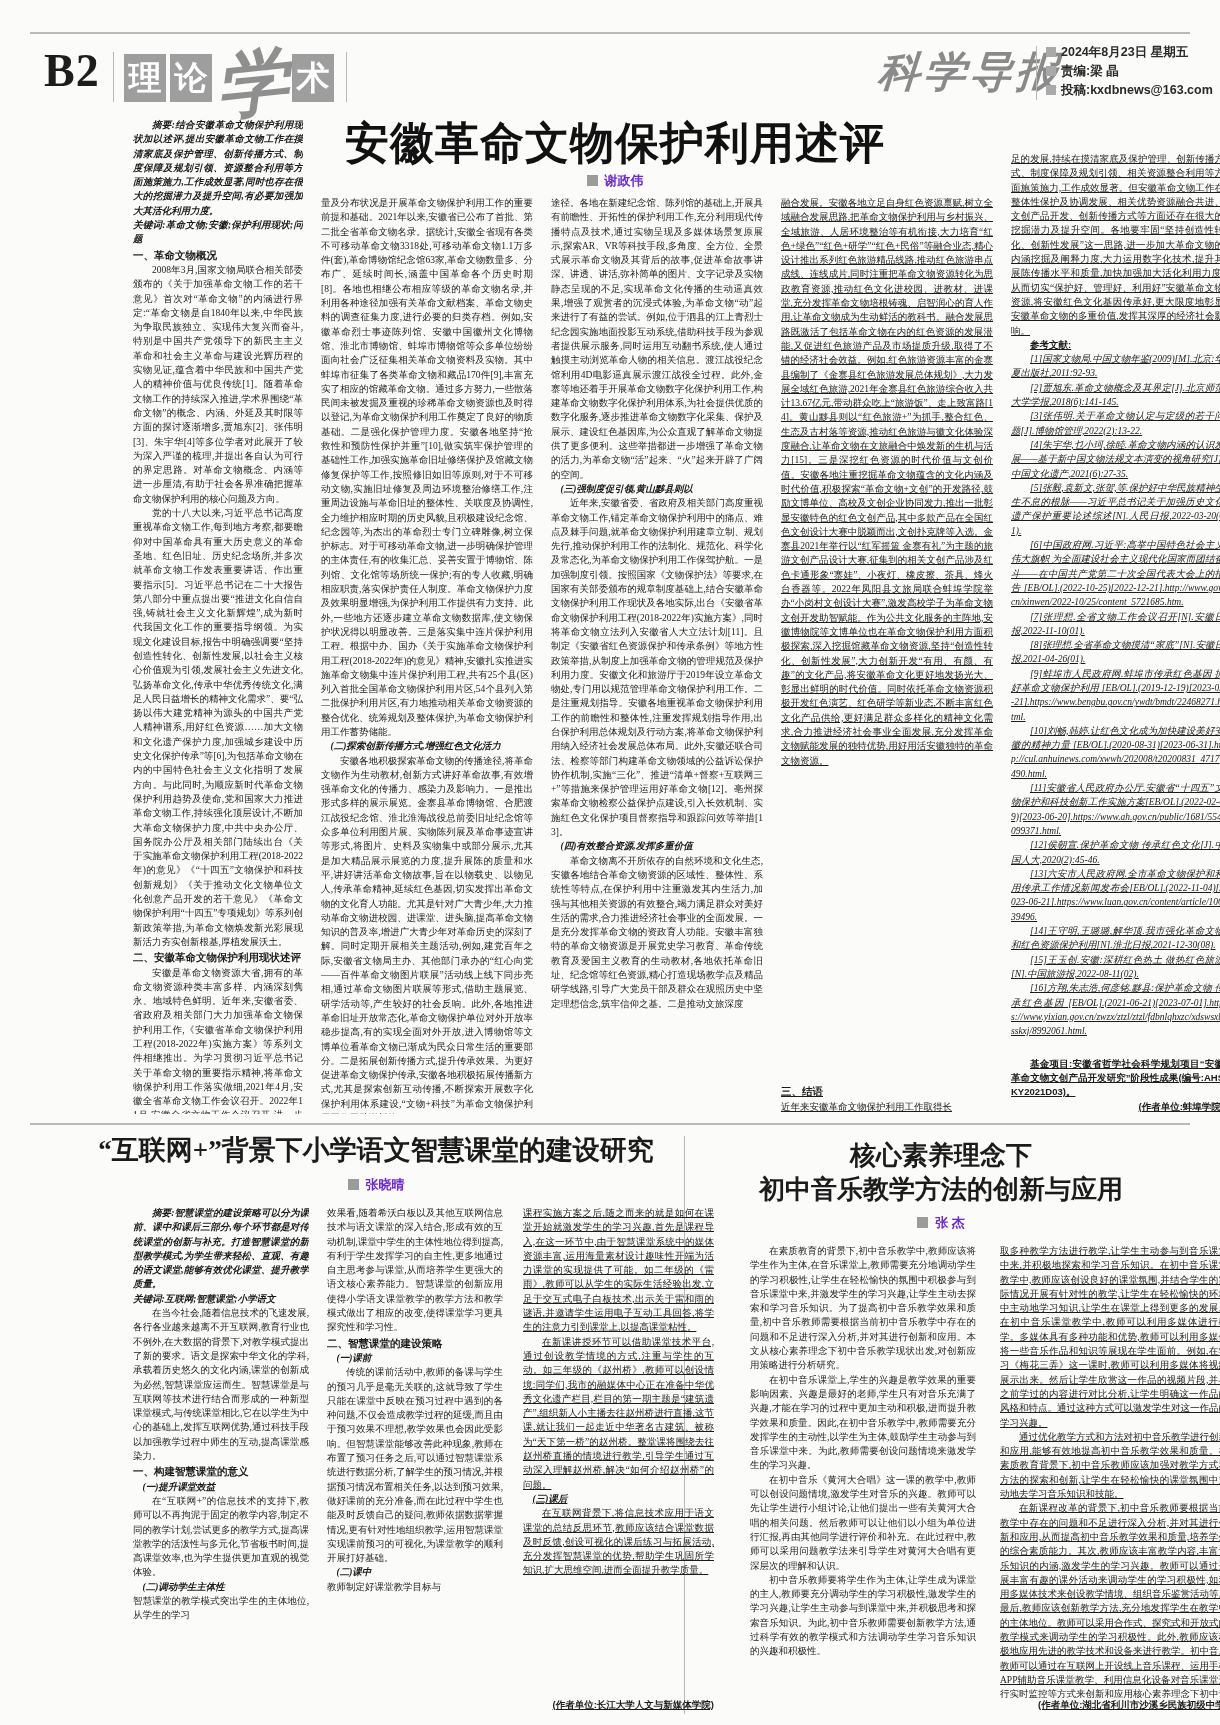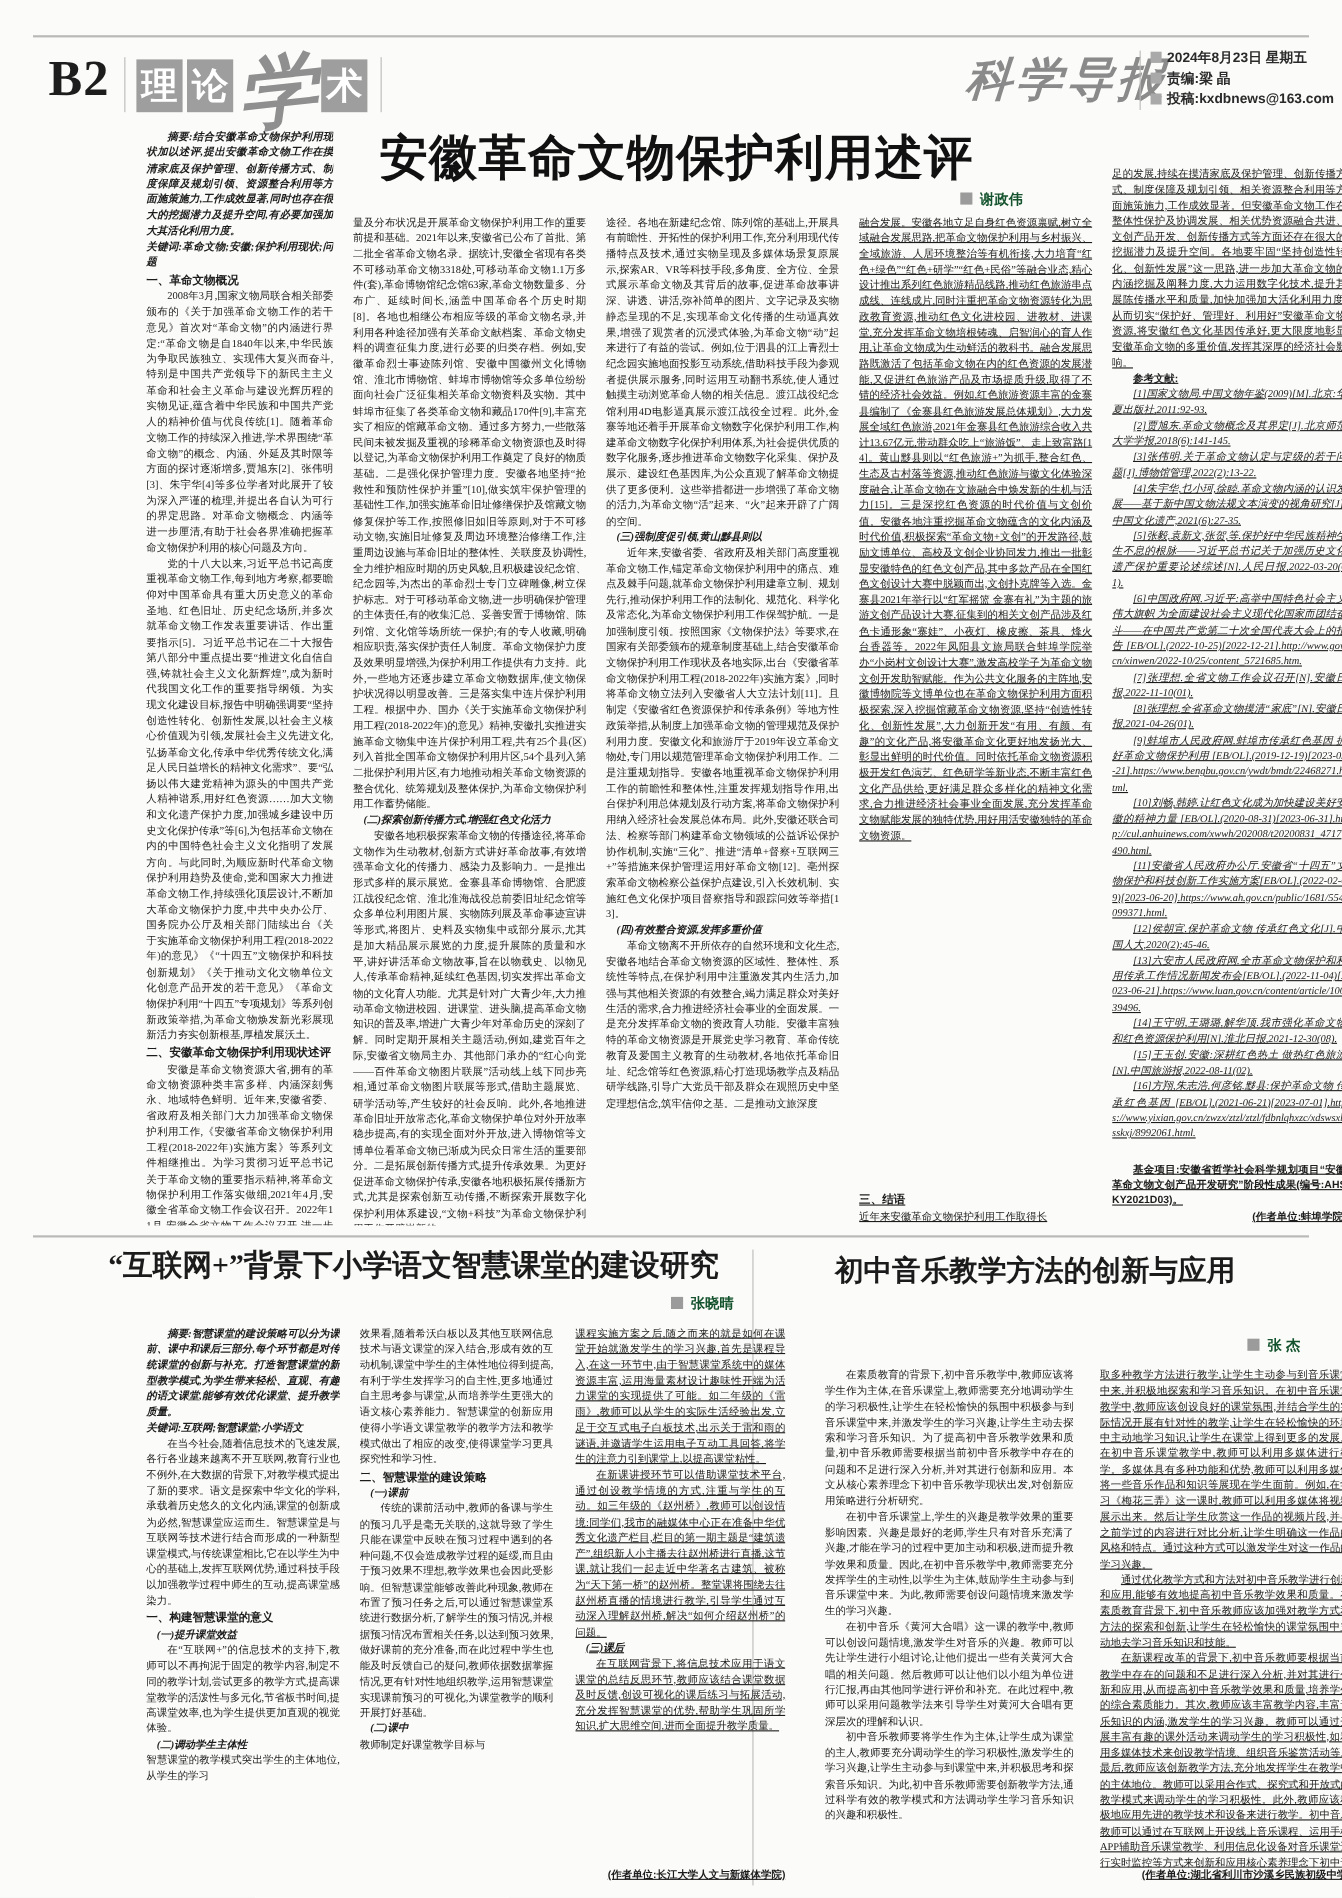--- a/index.html
+++ b/index.html
@@ -16,21 +16,21 @@
     transform:rotate(-6deg);font-family:"Liberation Serif","DejaVu Serif",serif;}
   .masthead{position:absolute;left:878px;top:44px;font-size:42px;font-weight:bold;font-style:italic;color:#8a8a8a;
     letter-spacing:4px;transform:skewX(-4deg);}
   .hinfo{position:absolute;left:1046px;top:44px;width:170px;font-family:"Liberation Sans","DejaVu Sans",sans-serif;
     font-size:12.5px;font-weight:bold;color:#2a2a2a;}
   .hinfo-row{height:19px;white-space:nowrap;}
   .sq{display:inline-block;width:10px;height:10px;background:#a9a9a9;margin-right:5px;vertical-align:-1px;}
   
   .m-title{position:absolute;left:300px;top:114px;width:630px;text-align:center;font-size:44px;font-weight:bold;
     color:#111;font-family:"Liberation Sans","DejaVu Sans",sans-serif;letter-spacing:1px;white-space:nowrap;}
-  .byline{position:absolute;text-align:right;font-size:13px;font-weight:bold;color:#14532d;
+  .byline{position:absolute;text-align:center;font-size:13px;font-weight:bold;color:#6d28d9;
     font-family:"Liberation Sans","DejaVu Sans",sans-serif;}
   .bsq{display:inline-block;width:11px;height:11px;background:#9b9b9b;margin-right:7px;vertical-align:-1px;}
   .l-title{position:absolute;left:85px;top:1132px;width:582px;text-align:center;font-size:27px;font-weight:bold;
     font-family:Liberation Serif, serif;white-space:nowrap;}
   .r-title{position:absolute;left:700px;top:1138px;width:482px;text-align:center;font-size:26px;font-weight:bold;
     font-family:"Liberation Sans","DejaVu Sans",sans-serif;line-height:34px;}
   
   .col{position:absolute;overflow:hidden;text-align:justify;font-size:9.5px;line-height:14.3px;color:#1c1c1c;
     word-break:break-all;margin-left:48px;}
   .col.flexcol{display:flex;flex-direction:column;text-decoration:underline;}
@@ -166,20 +166,21 @@
       <div class="fill">
         <div class="b-pc">课程实施方案之后,随之而来的就是如何在课堂开始就激发学生的学习兴趣,首先是课程导入,在这一环节中,由于智慧课堂系统中的媒体资源丰富,运用海量素材设计趣味性开端为活力课堂的实现提供了可能。如二年级的《雷雨》,教师可以从学生的实际生活经验出发,立足于交互式电子白板技术,出示关于雷和雨的谜语,并邀请学生运用电子互动工具回答,将学生的注意力引到课堂上,以提高课堂粘性。</div>
         <div class="b-p">在新课讲授环节可以借助课堂技术平台,通过创设教学情境的方式,注重与学生的互动。如三年级的《赵州桥》,教师可以创设情境:同学们,我市的融媒体中心正在准备中华优秀文化遗产栏目,栏目的第一期主题是“建筑遗产”,组织新人小主播去往赵州桥进行直播,这节课,就让我们一起走近中华著名古建筑、被称为“天下第一桥”的赵州桥。整堂课将围绕去往赵州桥直播的情境进行教学,引导学生通过互动深入理解赵州桥,解决“如何介绍赵州桥”的问题。</div>
         <div class="b-h2">(三)课后</div>
         <div class="b-p">在互联网背景下,将信息技术应用于语文课堂的总结反思环节,教师应该结合课堂数据及时反馈,创设可视化的课后练习与拓展活动,充分发挥智慧课堂的优势,帮助学生巩固所学知识,扩大思维空间,进而全面提升教学质量。</div>
       </div>
       <div class="b-affil">(作者单位:长江大学人文与新媒体学院)</div>
     </div>
 
   <div class="r-title">
+    <div>核心素养理念下</div>
     <div>初中音乐教学方法的创新与应用</div>
   </div>
   <div class="byline" style="left:700px;top:1214px;width:482px;">
     <span class="bsq"></span><span>张 杰</span>
   </div>
   <div class="col r1">
       <div class="b-p">在素质教育的背景下,初中音乐教学中,教师应该将学生作为主体,在音乐课堂上,教师需要充分地调动学生的学习积极性,让学生在轻松愉快的氛围中积极参与到音乐课堂中来,并激发学生的学习兴趣,让学生主动去探索和学习音乐知识。为了提高初中音乐教学效果和质量,初中音乐教师需要根据当前初中音乐教学中存在的问题和不足进行深入分析,并对其进行创新和应用。本文从核心素养理念下初中音乐教学现状出发,对创新应用策略进行分析研究。</div>
       <div class="b-p">在初中音乐课堂上,学生的兴趣是教学效果的重要影响因素。兴趣是最好的老师,学生只有对音乐充满了兴趣,才能在学习的过程中更加主动和积极,进而提升教学效果和质量。因此,在初中音乐教学中,教师需要充分发挥学生的主动性,以学生为主体,鼓励学生主动参与到音乐课堂中来。为此,教师需要创设问题情境来激发学生的学习兴趣。</div>
       <div class="b-p">在初中音乐《黄河大合唱》这一课的教学中,教师可以创设问题情境,激发学生对音乐的兴趣。教师可以先让学生进行小组讨论,让他们提出一些有关黄河大合唱的相关问题。然后教师可以让他们以小组为单位进行汇报,再由其他同学进行评价和补充。在此过程中,教师可以采用问题教学法来引导学生对黄河大合唱有更深层次的理解和认识。</div>
       <div class="b-p">初中音乐教师要将学生作为主体,让学生成为课堂的主人,教师要充分调动学生的学习积极性,激发学生的学习兴趣,让学生主动参与到课堂中来,并积极思考和探索音乐知识。为此,初中音乐教师需要创新教学方法,通过科学有效的教学模式和方法调动学生学习音乐知识的兴趣和积极性。</div>

